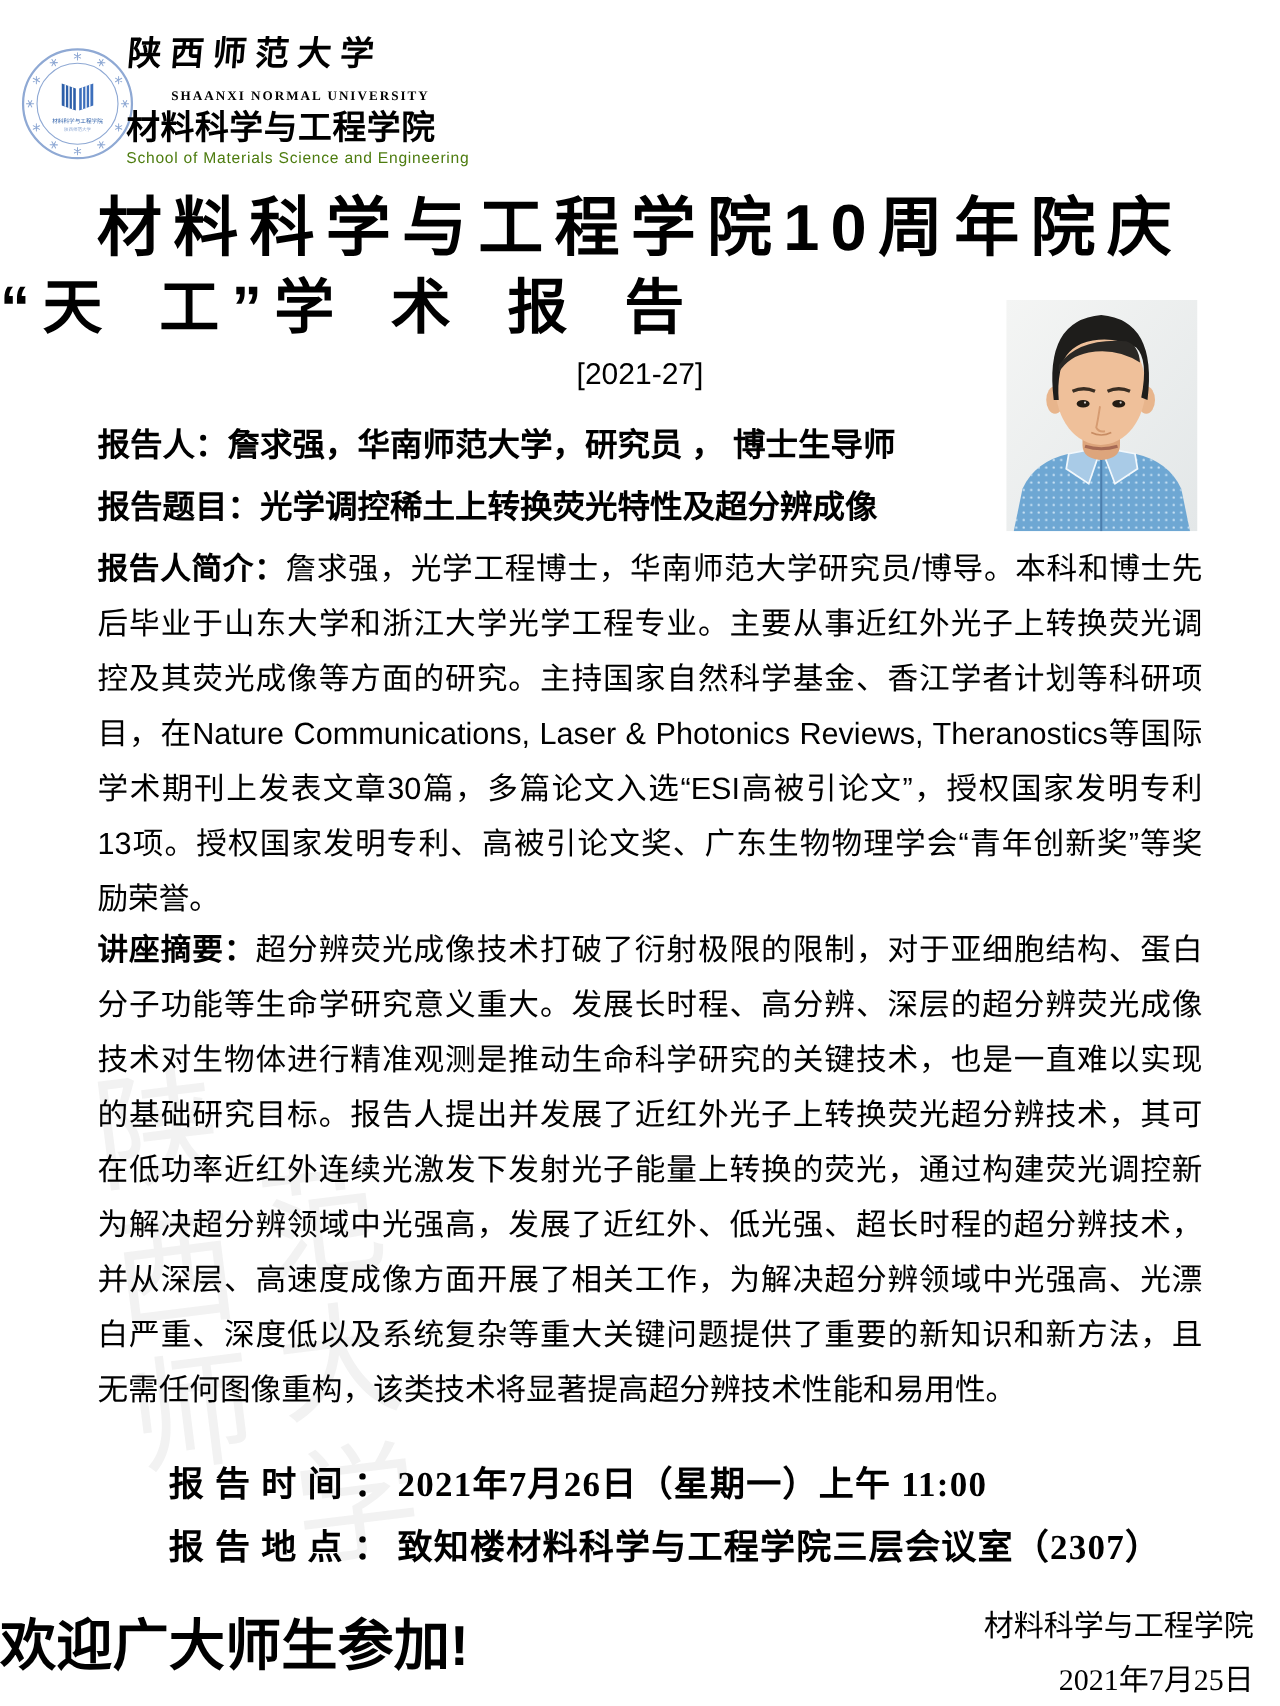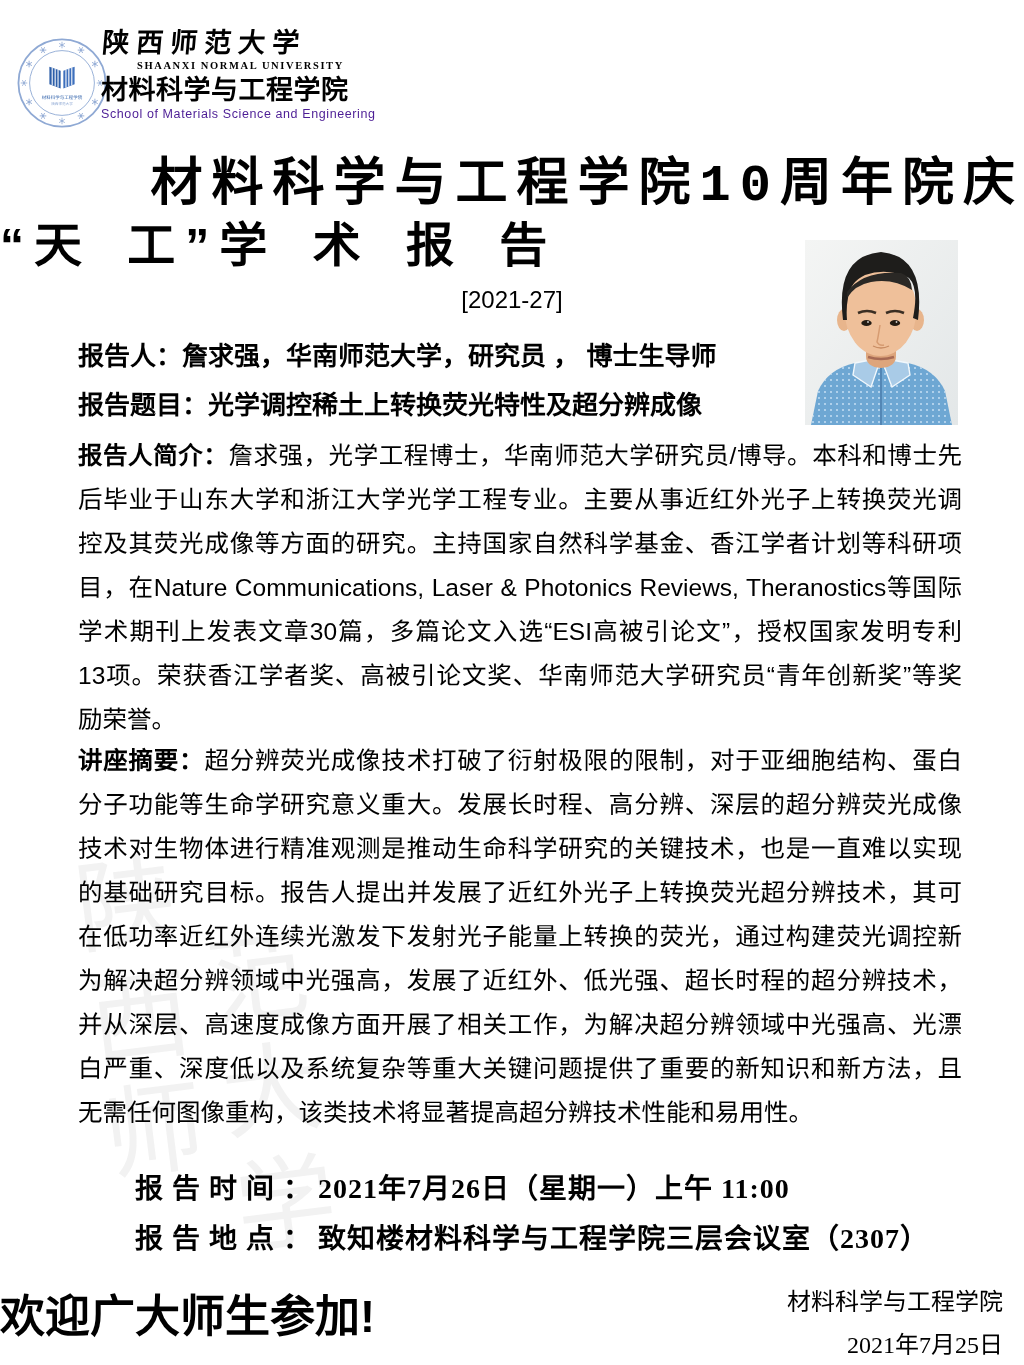--- a/index.html
+++ b/index.html
@@ -11,34 +11,34 @@
   
   .seal{position:absolute; left:17px; top:38px; width:90px; height:90px;}
   .logo-block{position:absolute; left:101px; top:30px; line-height:1;}
   .cal{
     font-family:"Liberation Serif","DejaVu Serif",serif;
     font-size:27px; font-weight:bold; letter-spacing:7px;
     transform:skewX(-5deg); transform-origin:left bottom;
   }
   .uni-en{
     font-family:"Liberation Serif","DejaVu Serif",serif;
-    font-size:10.5px; font-weight:bold; letter-spacing:1.6px; margin-top:4px;padding-left:36px;
+    font-size:10.5px; font-weight:bold; letter-spacing:1.6px; margin-top:16px;padding-left:36px;
   }
   .school-cn{
     font-family:"Liberation Sans","DejaVu Sans",sans-serif;
     font-size:27px; font-weight:bold; letter-spacing:0.5px; margin-top:5px;
   }
   .school-en{
     font-family:"Liberation Sans","DejaVu Sans",sans-serif;
-    font-size:12.5px; color:#4c1d95; letter-spacing:0.6px; margin-top:4px;
+    font-size:12.5px; color:#4d7c0f; letter-spacing:0.6px; margin-top:4px;
   }
   
   .title1{
-    position:absolute; top:140px; left:0; width:100%; text-align:right;
-    font-family:Liberation Mono, monospace;
+    position:absolute; top:140px; left:0; width:100%; text-align:center;
+    font-family:Liberation Sans, sans-serif;
     font-size:52px; font-weight:bold; letter-spacing:9px; white-space:nowrap;
   }
   .title2{
     position:absolute; top:206px; left:0; width:100%; text-align:left;
     font-family:"Liberation Sans","DejaVu Sans",serif;
     font-size:48px; font-weight:bold; letter-spacing:10px; word-spacing:12px; white-space:nowrap;
   }
   .issue{
     position:absolute; top:286px; left:0; width:100%; text-align:center;
     font-family:"Liberation Sans","DejaVu Sans",sans-serif; font-size:24px;
@@ -182,21 +182,21 @@
 
   <div class="para" id="bio">
     <div class="tline">
       <b class="plabel">报告人简介：</b><span>詹求强，光学工程博士，华南师范大学研究员/博导。本科和博士先</span>
     </div>
     <div class="plines">
         <div class="tline">后毕业于山东大学和浙江大学光学工程专业。主要从事近红外光子上转换荧光调</div>
         <div class="tline">控及其荧光成像等方面的研究。主持国家自然科学基金、香江学者计划等科研项</div>
         <div class="tline">目，在Nature Communications, Laser &amp; Photonics Reviews, Theranostics等国际</div>
         <div class="tline">学术期刊上发表文章30篇，多篇论文入选“ESI高被引论文”，授权国家发明专利</div>
-        <div class="tline">13项。荣获香江学者奖、高被引论文奖、华南师范大学研究员“青年创新奖”等奖</div>
+        <div class="tline">13项。授权国家发明专利、高被引论文奖、广东生物物理学会“青年创新奖”等奖</div>
         <div class="tline">励荣誉。</div>
       </div>
   </div>
 
   <div class="para" id="abstract">
     <div class="tline">
       <b class="plabel">讲座摘要：</b><span>超分辨荧光成像技术打破了衍射极限的限制，对于亚细胞结构、蛋白</span>
     </div>
     <div class="plines">
         <div class="tline">分子功能等生命学研究意义重大。发展长时程、高分辨、深层的超分辨荧光成像</div>

